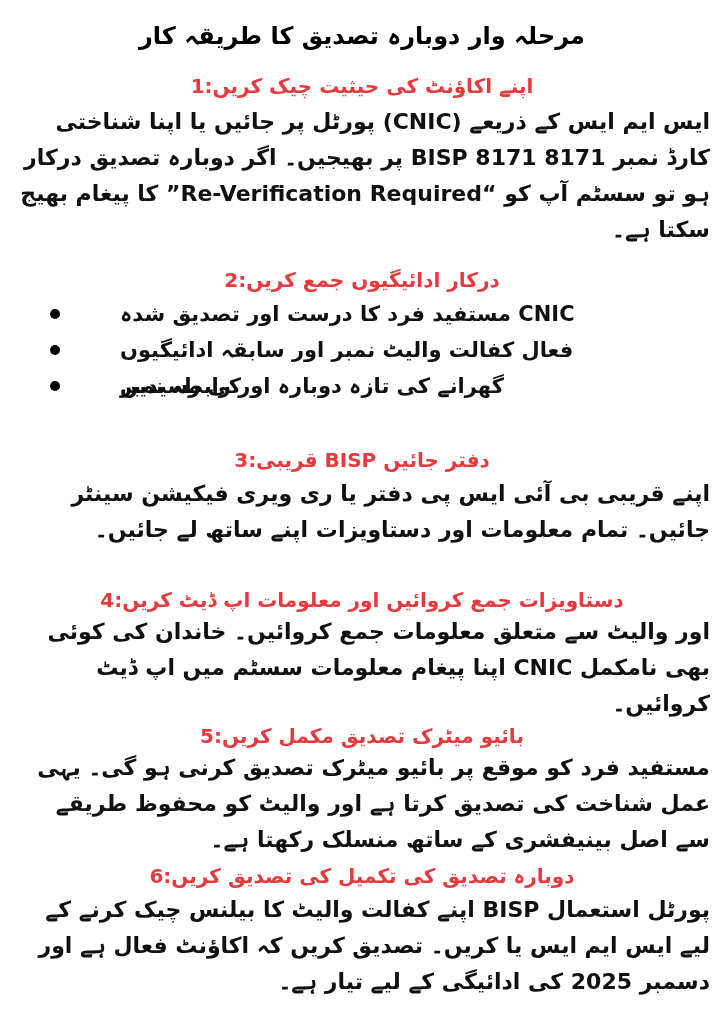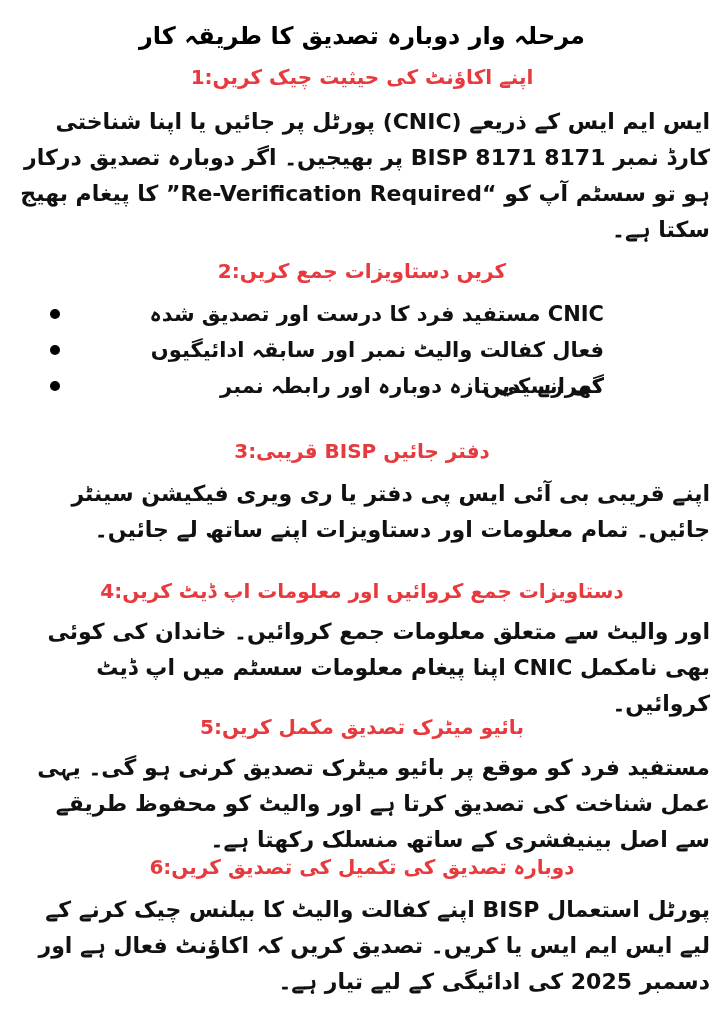--- a/index.html
+++ b/index.html
@@ -10,53 +10,53 @@
   }
   .page { position: relative; width: 724px; height: 1024px; }
   .title {
     position: absolute; left: 0; right: 0; top: 18px;
     text-align: center; direction: rtl;
     color: #000000; font-size: 24px; font-weight: bold; line-height: 36px;
   }
   .heading {
     position: absolute; left: 0; right: 0;
     text-align: center; direction: rtl;
-    color: #e63a3e; font-size: 20px; font-weight: bold; line-height: 30px;
+    color: #e63a3e; font-size: 20px; font-weight: bold; line-height: 30px; margin-top: 9px;
   }
   .para {
     position: absolute; left: 14px; right: 14px;
     direction: rtl;
     font-size: 22px; line-height: 36px; color: #111;
     font-weight: bold;
   }
   .bullets { position: absolute; left: 0; right: 0; top: 296px; }
   .bullet-row {
     position: relative; height: 36px;
   }
   .bullet-dot {
     position: absolute; left: 50px; top: 13px;
     width: 10px; height: 10px; border-radius: 50%; background: #000;
   }
   .bullet-text {
     position: absolute; left: 120px; right: 120px; top: 0;
-    text-align: right; direction: rtl;
+    text-align: left; direction: rtl;
     font-size: 21px; line-height: 36px; font-weight: bold;
   }
 </style>
 </head>
 <body>
 
 <div class="page">
 
   <div class="title">مرحلہ وار دوبارہ تصدیق کا طریقہ کار</div>
 
   <div class="heading" style="top:62px;">اپنے اکاؤنٹ کی حیثیت چیک کریں:1</div>
   <div class="para" style="top:104px;">ایس ایم ایس کے ذریعے (CNIC) پورٹل پر جائیں یا اپنا شناختی کارڈ نمبر BISP 8171 8171 پر بھیجیں۔ اگر دوبارہ تصدیق درکار ہو تو سسٹم آپ کو “Re-Verification Required” کا پیغام بھیج سکتا ہے۔</div>
 
-  <div class="heading" style="top:256px;">کریں دستاویزات جمع کریں:2</div>
+  <div class="heading" style="top:256px;">درکار ادائیگیوں جمع کریں:2</div>
   <div class="bullets">
     <div class="bullet-row">
       <span class="bullet-dot"></span>
       <span class="bullet-text">CNIC مستفید فرد کا درست اور تصدیق شدہ</span>
     </div>
     <div class="bullet-row">
       <span class="bullet-dot"></span>
       <span class="bullet-text">فعال کفالت والیٹ نمبر اور سابقہ ادائیگیوں کی رسیدیں</span>
     </div>
     <div class="bullet-row">

